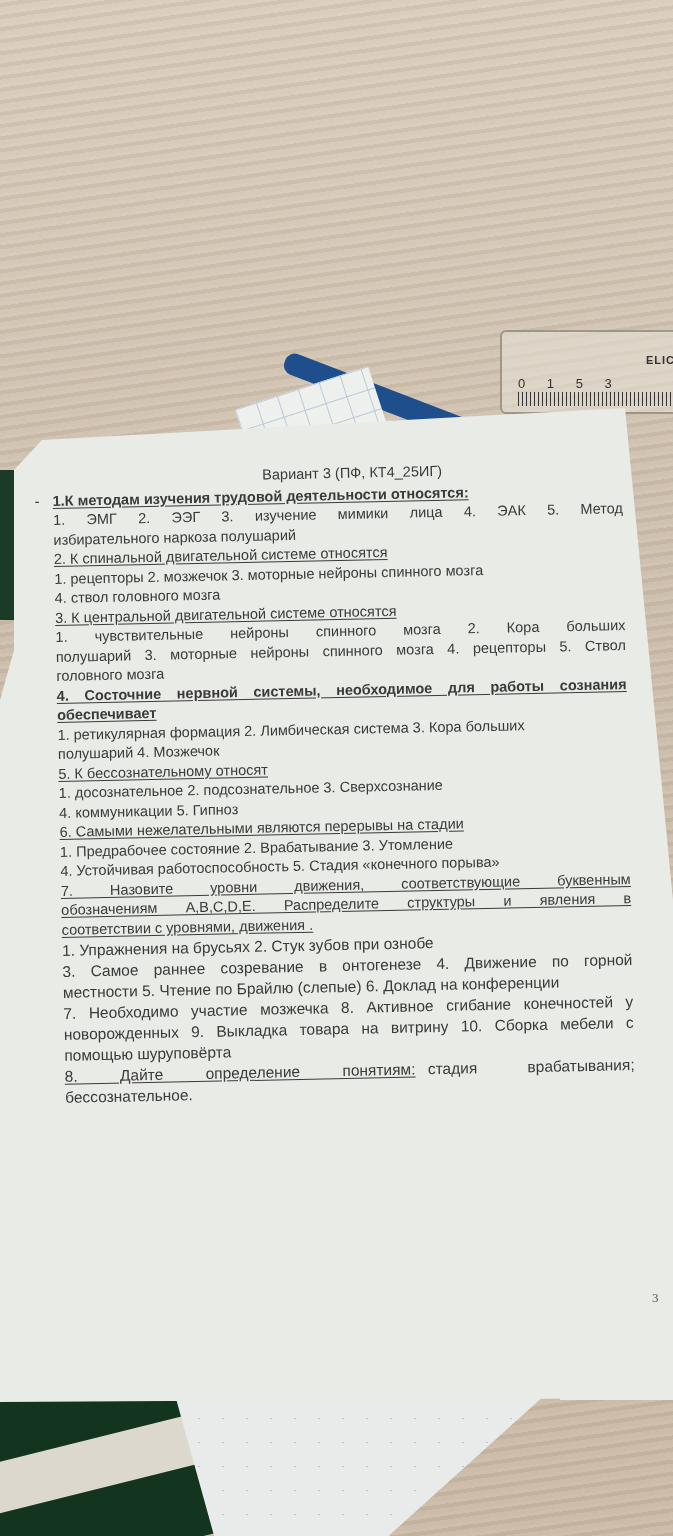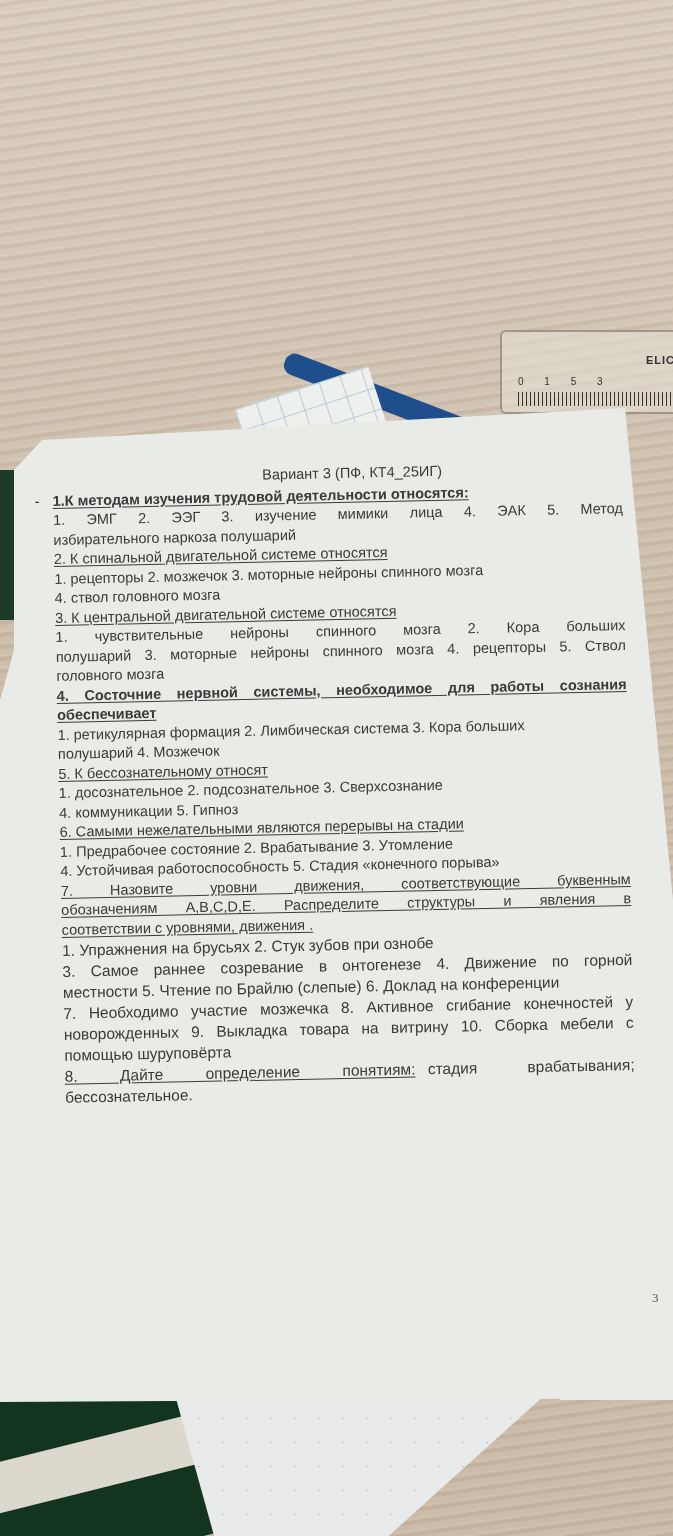--- a/index.html
+++ b/index.html
@@ -5,21 +5,21 @@
   html,body{margin:0;padding:0;}
   body{width:673px;height:1536px;overflow:hidden;position:relative;
     background:#cdbfad;font-family:"Liberation Sans",sans-serif;}
   .desk{position:absolute;inset:0;
     background:
       repeating-linear-gradient(172deg, rgba(255,255,255,0.10) 0 3px, rgba(120,100,80,0.08) 3px 7px, rgba(255,255,255,0.05) 7px 12px),
       linear-gradient(180deg,#d8cbbb 0%,#cbbca9 40%,#c9b8a4 100%);}
   .ruler{position:absolute;left:500px;top:330px;width:190px;height:80px;
     background:rgba(230,225,215,0.55);border:2px solid rgba(120,110,95,0.6);border-radius:6px;}
   .ruler .brand{position:absolute;right:8px;top:22px;font-size:11px;font-weight:bold;color:#333;letter-spacing:1px;}
-  .ruler .nums{position:absolute;left:16px;top:44px;font-size:10px;color:#333;word-spacing:18px;}
+  .ruler .nums{position:absolute;left:16px;top:44px;font-size:13px;color:#333;word-spacing:18px;}
   .ruler .ticks{position:absolute;left:16px;right:0;bottom:6px;height:14px;
     background:repeating-linear-gradient(90deg,#333 0 1px,transparent 1px 4px);}
   .pen{position:absolute;left:285px;top:350px;width:360px;height:22px;background:#1f4e8c;
     transform:rotate(21deg);transform-origin:left center;border-radius:10px;}
   .grid-paper-top{position:absolute;left:250px;top:385px;width:140px;height:120px;background:#eef0ee;
     transform:rotate(-18deg);
     background-image:linear-gradient(#b9c9d8 1px,transparent 1px),linear-gradient(90deg,#b9c9d8 1px,transparent 1px);
     background-size:22px 22px;}
   .grid-right{position:absolute;left:560px;top:900px;width:180px;height:500px;background:#e9ece9;
     background-image:linear-gradient(60deg,rgba(150,170,190,0.5) 1px,transparent 1px),linear-gradient(-30deg,rgba(150,170,190,0.5) 1px,transparent 1px);

